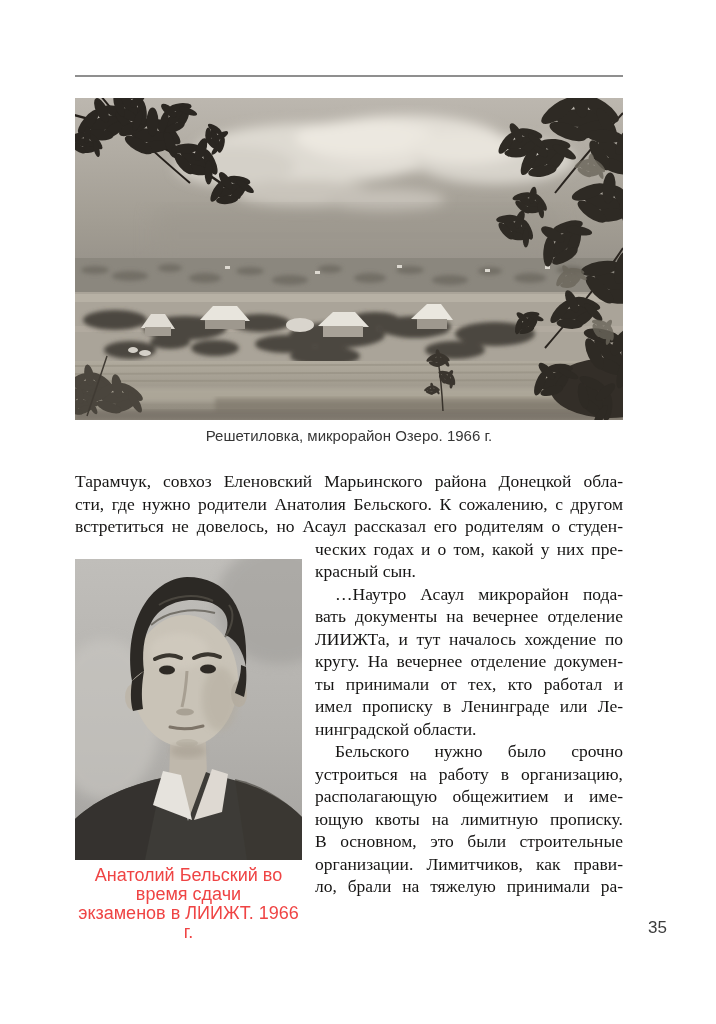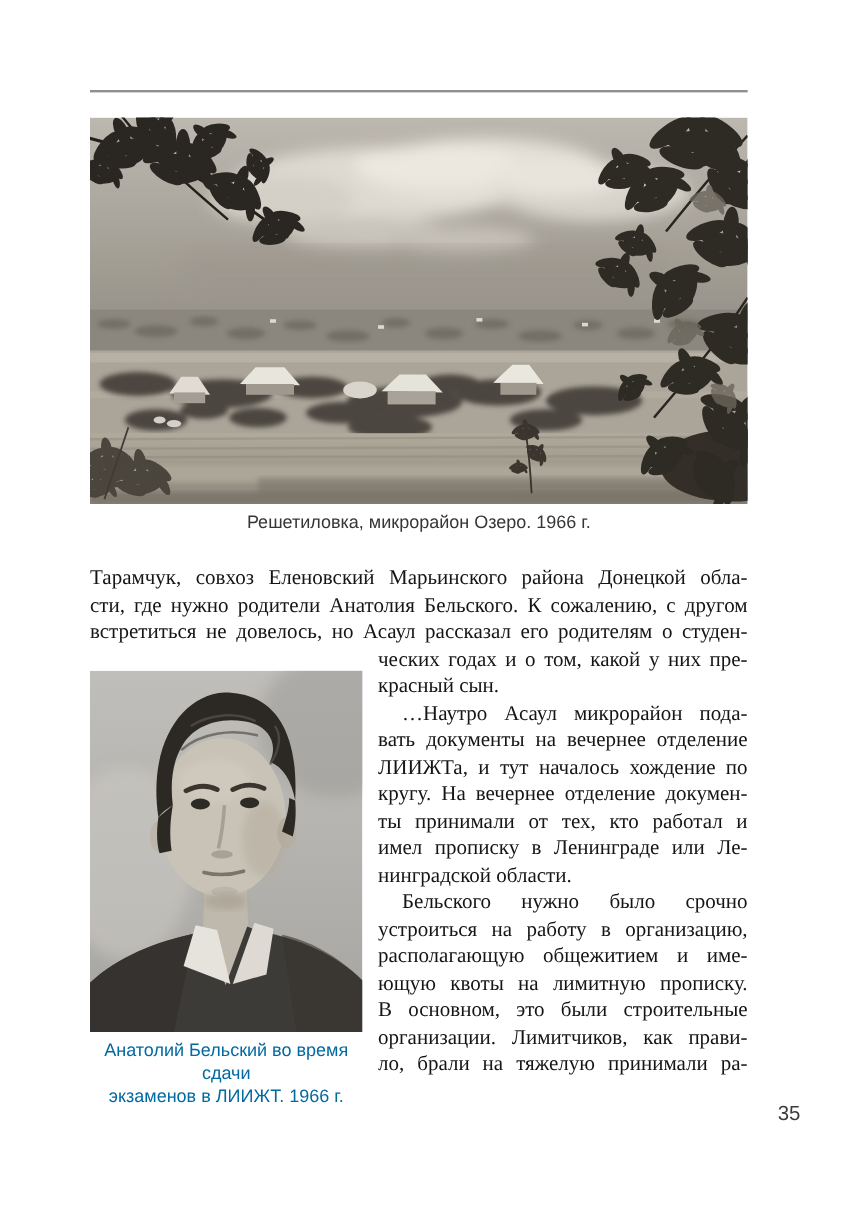--- a/index.html
+++ b/index.html
@@ -25,22 +25,22 @@
   .bline { width:100%; }
   .just { text-align:justify; text-align-last:justify; }
   .left { text-align:center; text-align-last:left; }
   .indent { text-indent:20px; }
   .zone-b { display:flex; align-items:flex-start; }
   .portrait-col { flex:0 0 240px; width:240px; }
   .portrait-fig { margin-top:21px; width:227px; }
   .portrait-fig svg { display:block; }
   .caption-portrait {
     margin-top:6px; width:227px; text-align:center;
-    font-family:"Liberation Sans", sans-serif; font-size:15px; line-height:19px;
-    color:#0369a1;
+    font-family:"Liberation Sans", sans-serif; font-size:18px; line-height:19px;
+    color:#ef4444;
   }
   .text-col { flex:1 1 auto; width:308px; }
   .page-number {
     position:absolute; top:918px; right:93px;
     font-family:"Liberation Sans", sans-serif; font-size:17px; line-height:20px;
     color:#3c3c3c;
   }
 </style>
 </head>
 <body>

